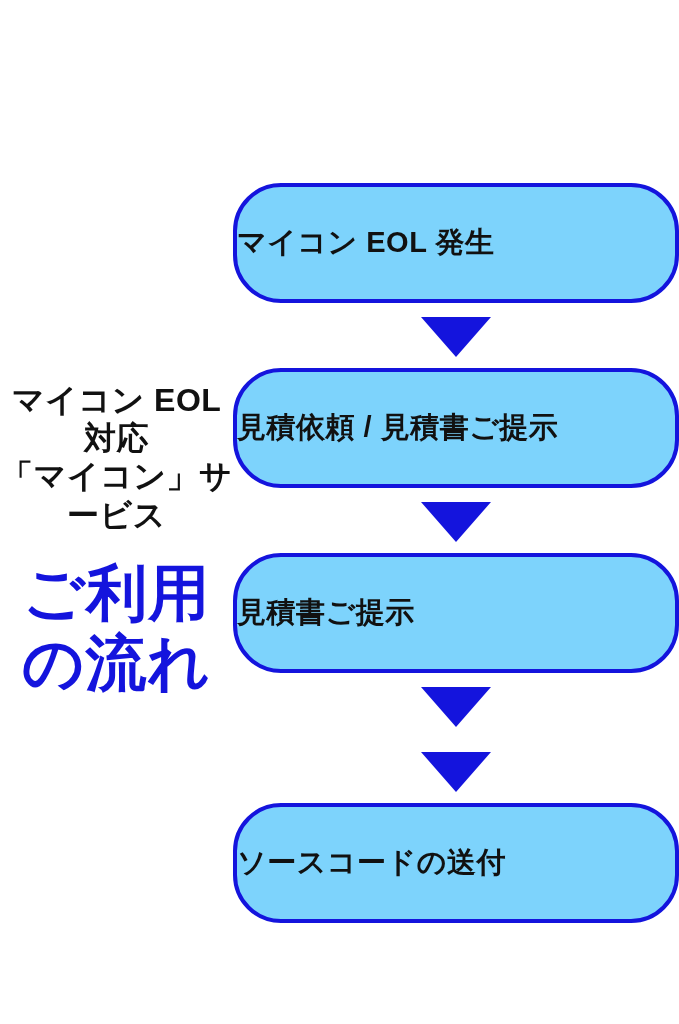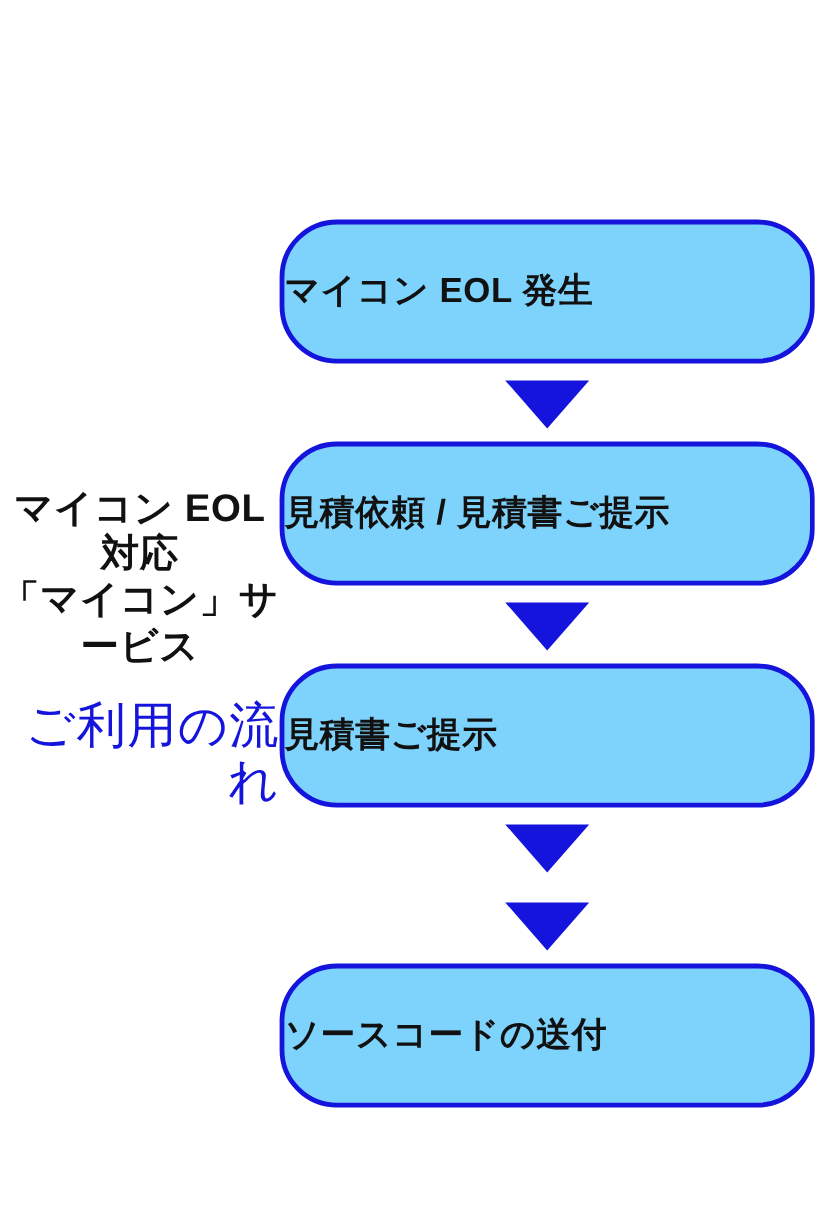--- a/index.html
+++ b/index.html
@@ -19,25 +19,25 @@
     text-align: center;
     font-size: 32px;
     line-height: 1.2;
     font-weight: 700;
     color: var(--text, #111111);
     letter-spacing: 0.5px;
   }
   .title .title-line { display: block; }
   .subtitle {
     margin-top: 24px;
-    font-size: 41px;
+    font-size: 61px;
     line-height: 1.15;
-    font-weight: 400;
+    font-weight: 700;
     color: var(--accent, #1414dd);
-    text-align: right;
+    text-align: center;
     letter-spacing: 1px;
   }
   .flow {
     margin-top: 26px;
     display: flex; flex-direction: column; align-items: center;
   }
   .step {
     width: 446px; height: 120px;
     background: #7dd3fc;
     border: 4px solid var(--accent, #1414dd);

